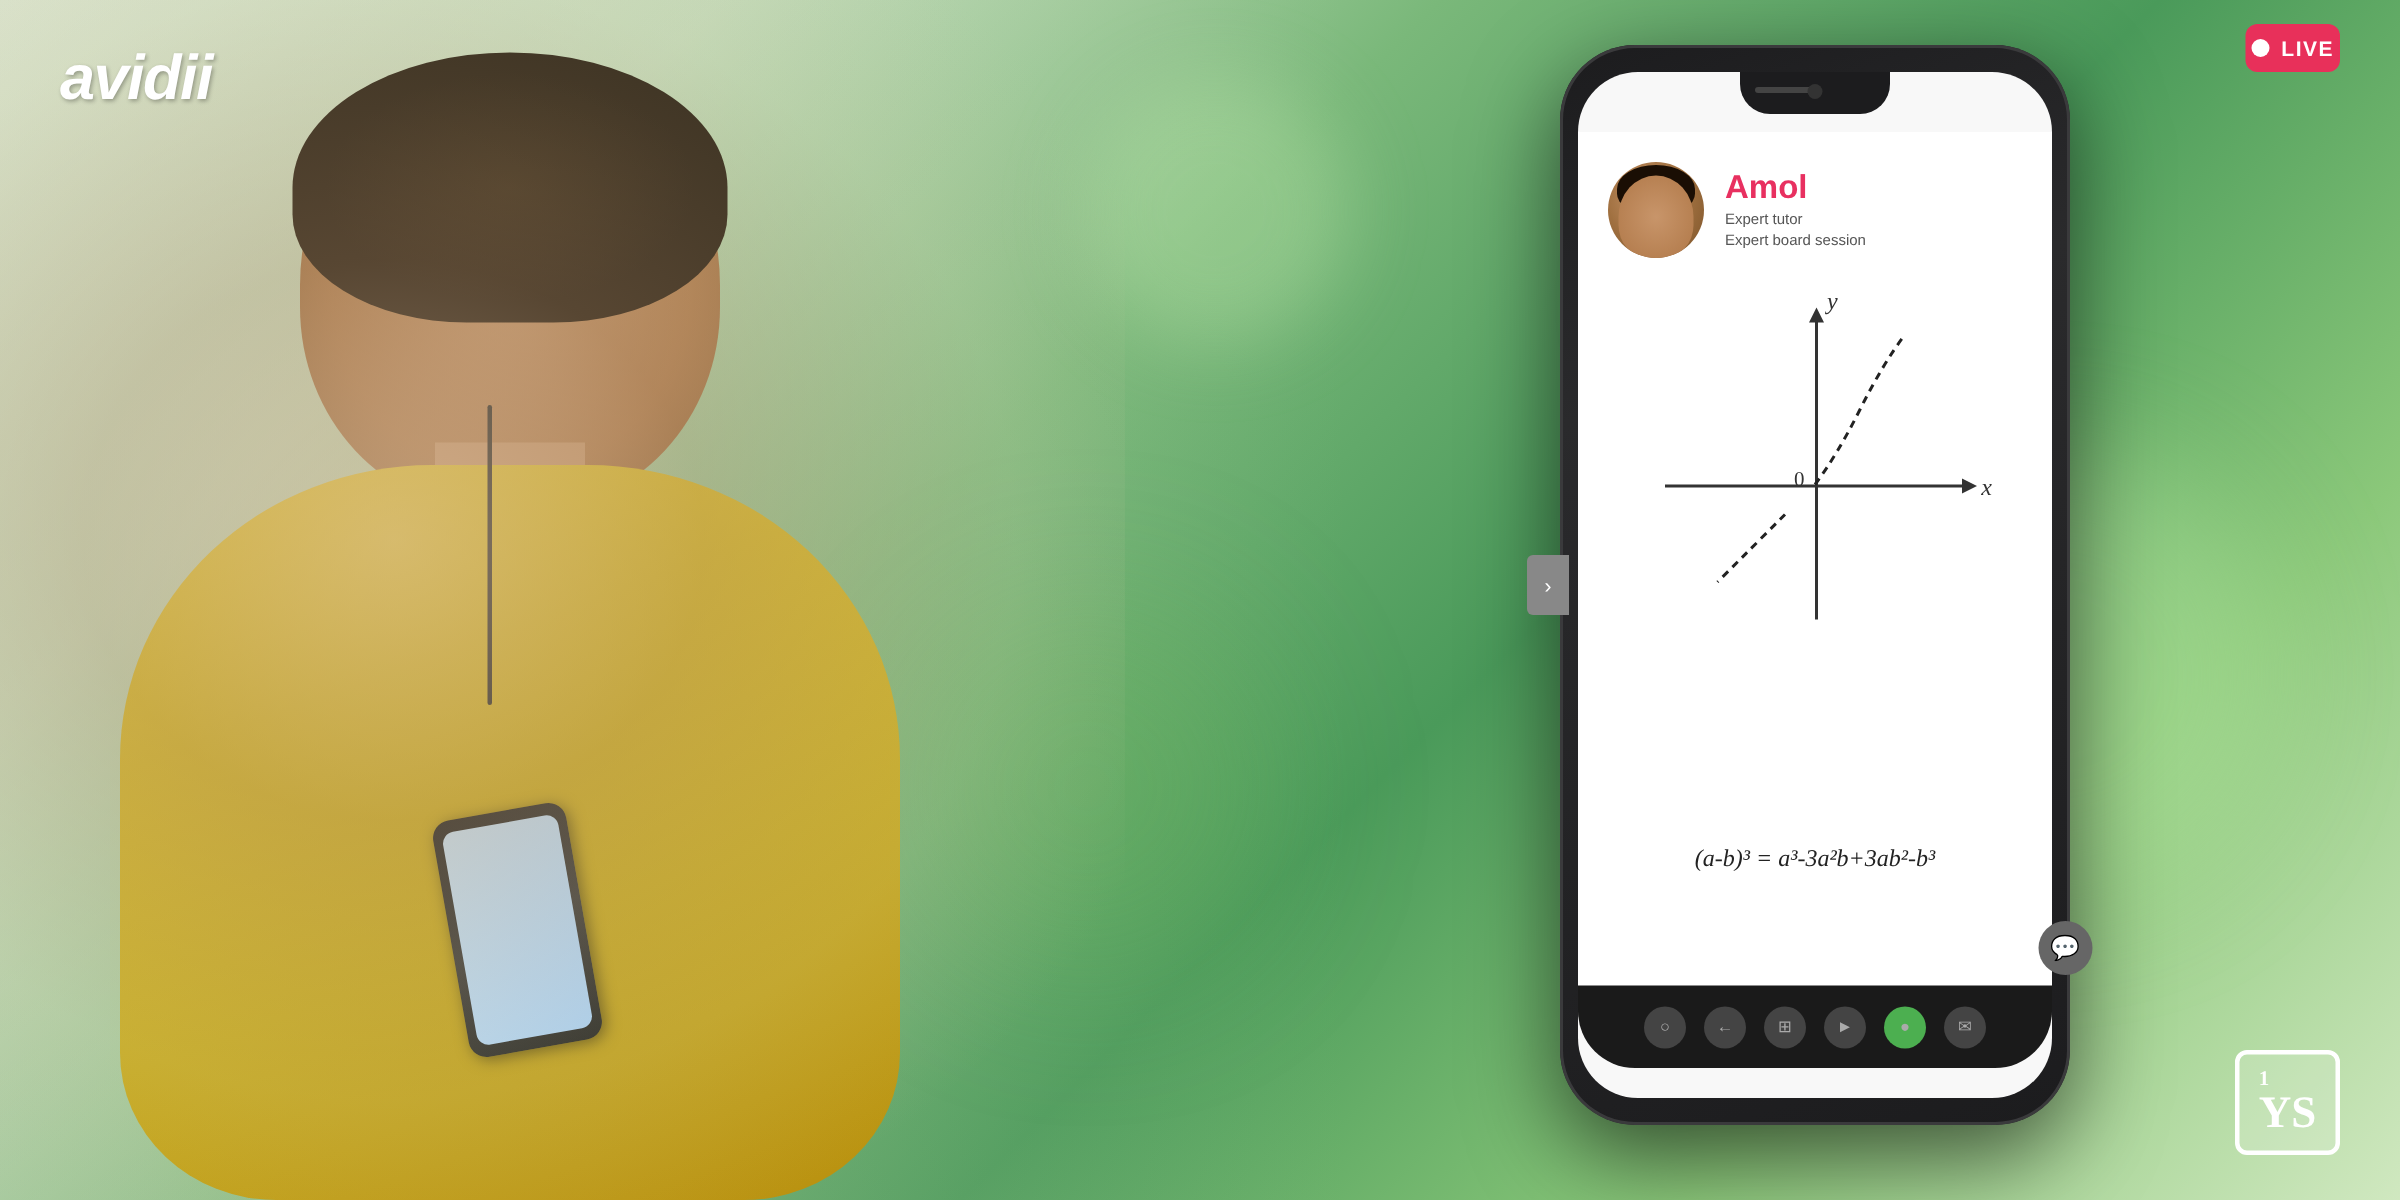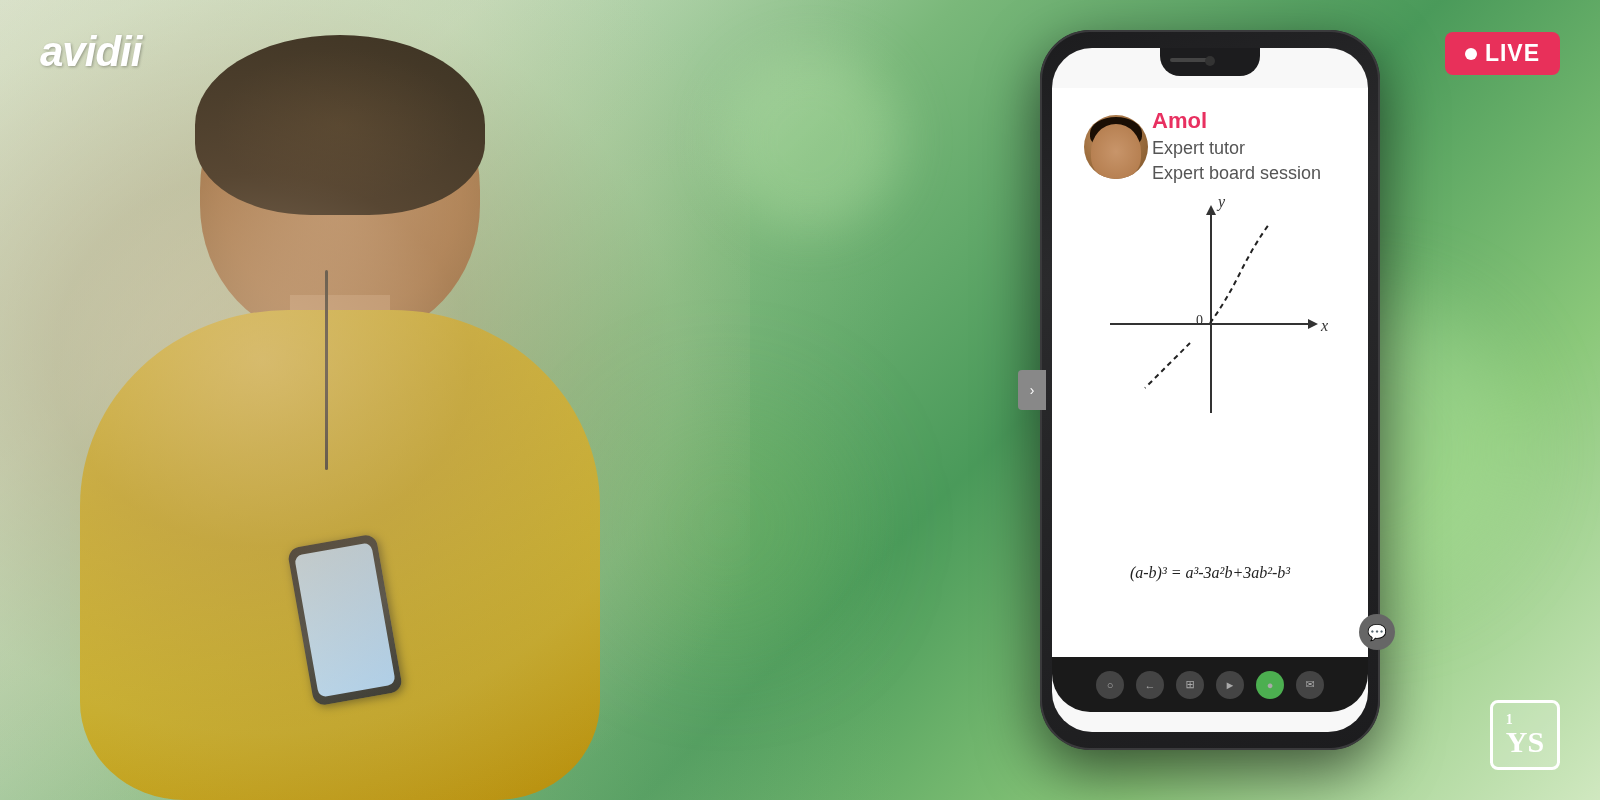--- a/index.html
+++ b/index.html
@@ -134,28 +134,28 @@
       color: white;
       letter-spacing: -1px;
       text-shadow: 1px 1px 3px rgba(0,0,0,0.3);
       font-style: italic;
       text-align: center;
     }
 
     
     .live-badge {
       position: absolute;
-      top: 32px;
+      top: 16px;
       right: 40px;
       z-index: 100;
       background: #e8305a;
       color: white;
-      font-size: 23px;
+      font-size: 14px;
       font-weight: 800;
-      padding: 8px 20px;
+      padding: 8px 4px;
       border-radius: 8px;
       display: flex;
       align-items: center;
       gap: 8px;
       letter-spacing: 1px;
     }
 
     .live-dot {
       width: 12px;
       height: 12px;
@@ -230,24 +230,24 @@
       border-radius: 2px;
       margin-left: -20px;
     }
 
     
     .phone-profile {
       position: absolute;
       top: 40px;
       left: 0;
       right: 0;
-      padding: 20px 32px 15px;
-      display: flex;
-      align-items: center;
-      gap: 4px;
+      padding: 20px 20px 15px;
+      display: flex;
+      align-items: center;
+      gap: 14px;
       background: white;
     }
 
     .profile-avatar {
       width: 64px;
       height: 64px;
       border-radius: 50%;
       background: radial-gradient(ellipse at 40% 35%, #c8956a 0%, #a07040 50%, #7a5228 100%);
       flex-shrink: 0;
       overflow: hidden;
@@ -280,21 +280,21 @@
       flex: 1;
     }
 
     .profile-name {
       font-size: 22px;
       font-weight: 800;
       color: #e83060;
     }
 
     .profile-role {
-      font-size: 18px;
+      font-size: 10px;
       color: #555;
       line-height: 1.4;
       margin-top: 2px;
     }
 
     
     .whiteboard {
       position: absolute;
       top: 135px;
       left: 0;

